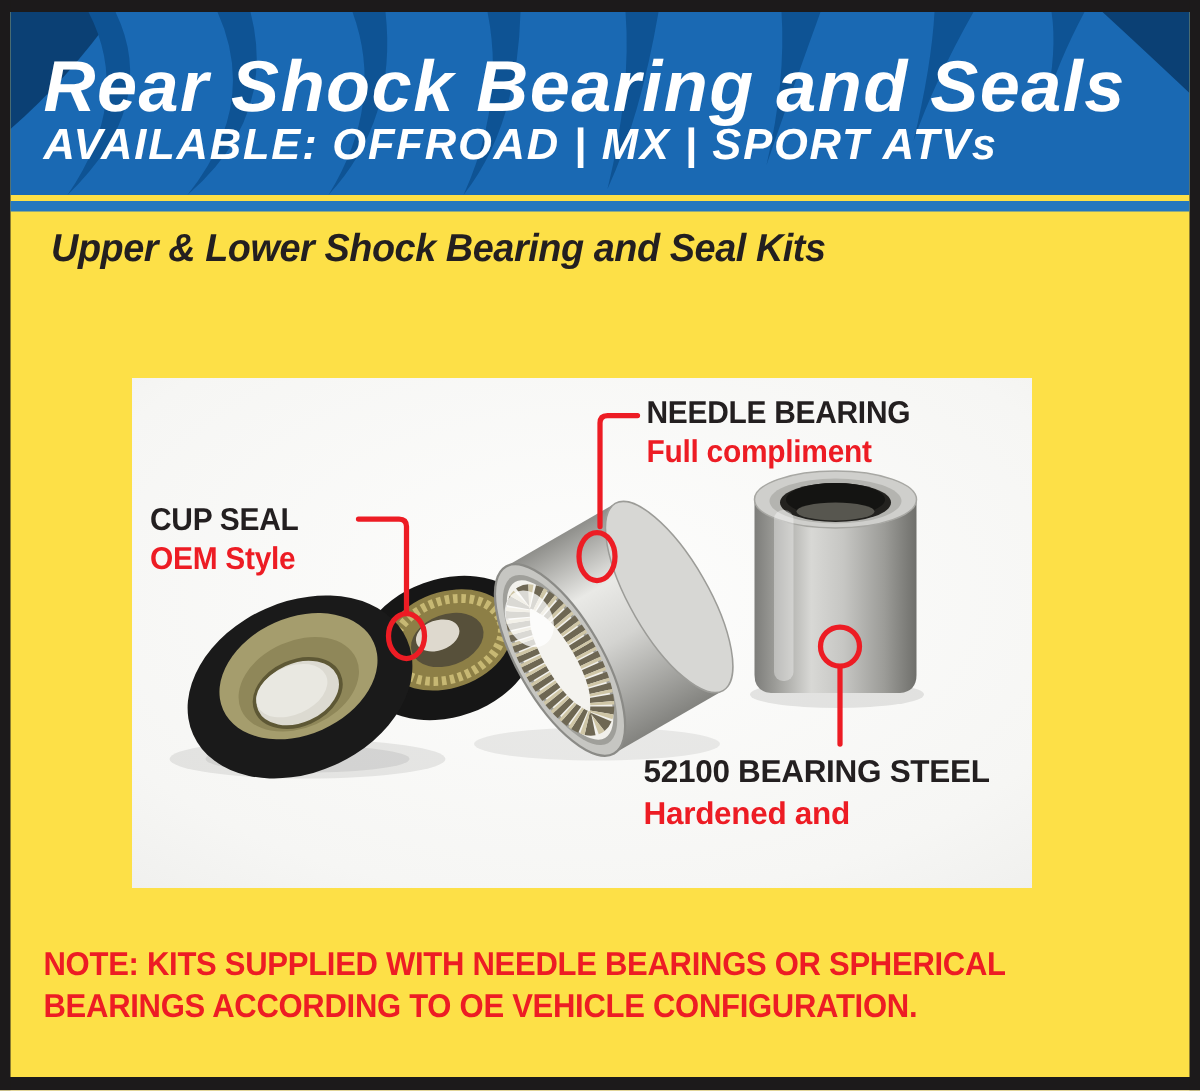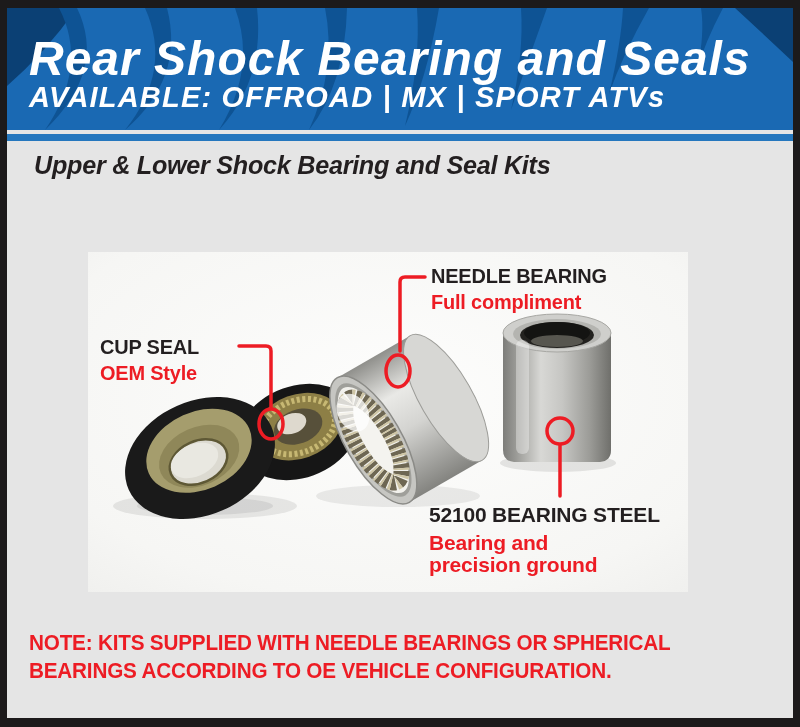--- a/index.html
+++ b/index.html
@@ -1,16 +1,16 @@
 <!DOCTYPE html>
 <html><head>
 <meta charset="utf-8">
 <style>
   html,body{margin:0;padding:0;background:#ffffff;}
-  .canvas{position:relative;width:800px;height:727px;background:#e5e5e5;overflow:hidden;
+  .canvas{position:relative;width:800px;height:727px;background:#fde047;overflow:hidden;
           font-family:"Liberation Sans",sans-serif;}
   .frame{position:absolute;background:#1c1a1b;}
   .frame.top{left:0;top:0;width:800px;height:8px;}
   .frame.bottom{left:0;top:718px;width:800px;height:9px;}
   .frame.left{left:0;top:0;width:7px;height:727px;}
   .frame.right{left:793px;top:0;width:7px;height:727px;}
 
   .header{position:absolute;left:7px;top:8px;width:786px;height:122px;background:#1a69b3;overflow:hidden;}
   .header svg{position:absolute;left:0;top:0;}
   .hdr-title{position:absolute;left:22px;top:26px;font-size:48px;line-height:50px;font-weight:bold;
@@ -149,22 +149,21 @@
   </svg>
 
   <div class="lbl" style="left:100px;top:335px;">CUP SEAL</div>
   <div class="lbl red" style="left:100px;top:361px;">OEM Style</div>
 
   <div class="lbl" style="left:431px;top:264px;">NEEDLE BEARING</div>
   <div class="lbl red" style="left:431px;top:290px;">Full compliment</div>
 
   <div class="steel-wrap">
     <div class="lbl2">52100 BEARING STEEL</div>
-    <div class="sub first">Bearing and</div>
-    <div class="sub">precision ground</div>
+    <div class="sub first">Hardened and</div>
   </div>
 
   <div class="note">
     <div>NOTE: KITS SUPPLIED WITH NEEDLE BEARINGS OR SPHERICAL</div>
     <div>BEARINGS ACCORDING TO OE VEHICLE CONFIGURATION.</div>
   </div>
 
 </div>
 
 </body></html>

